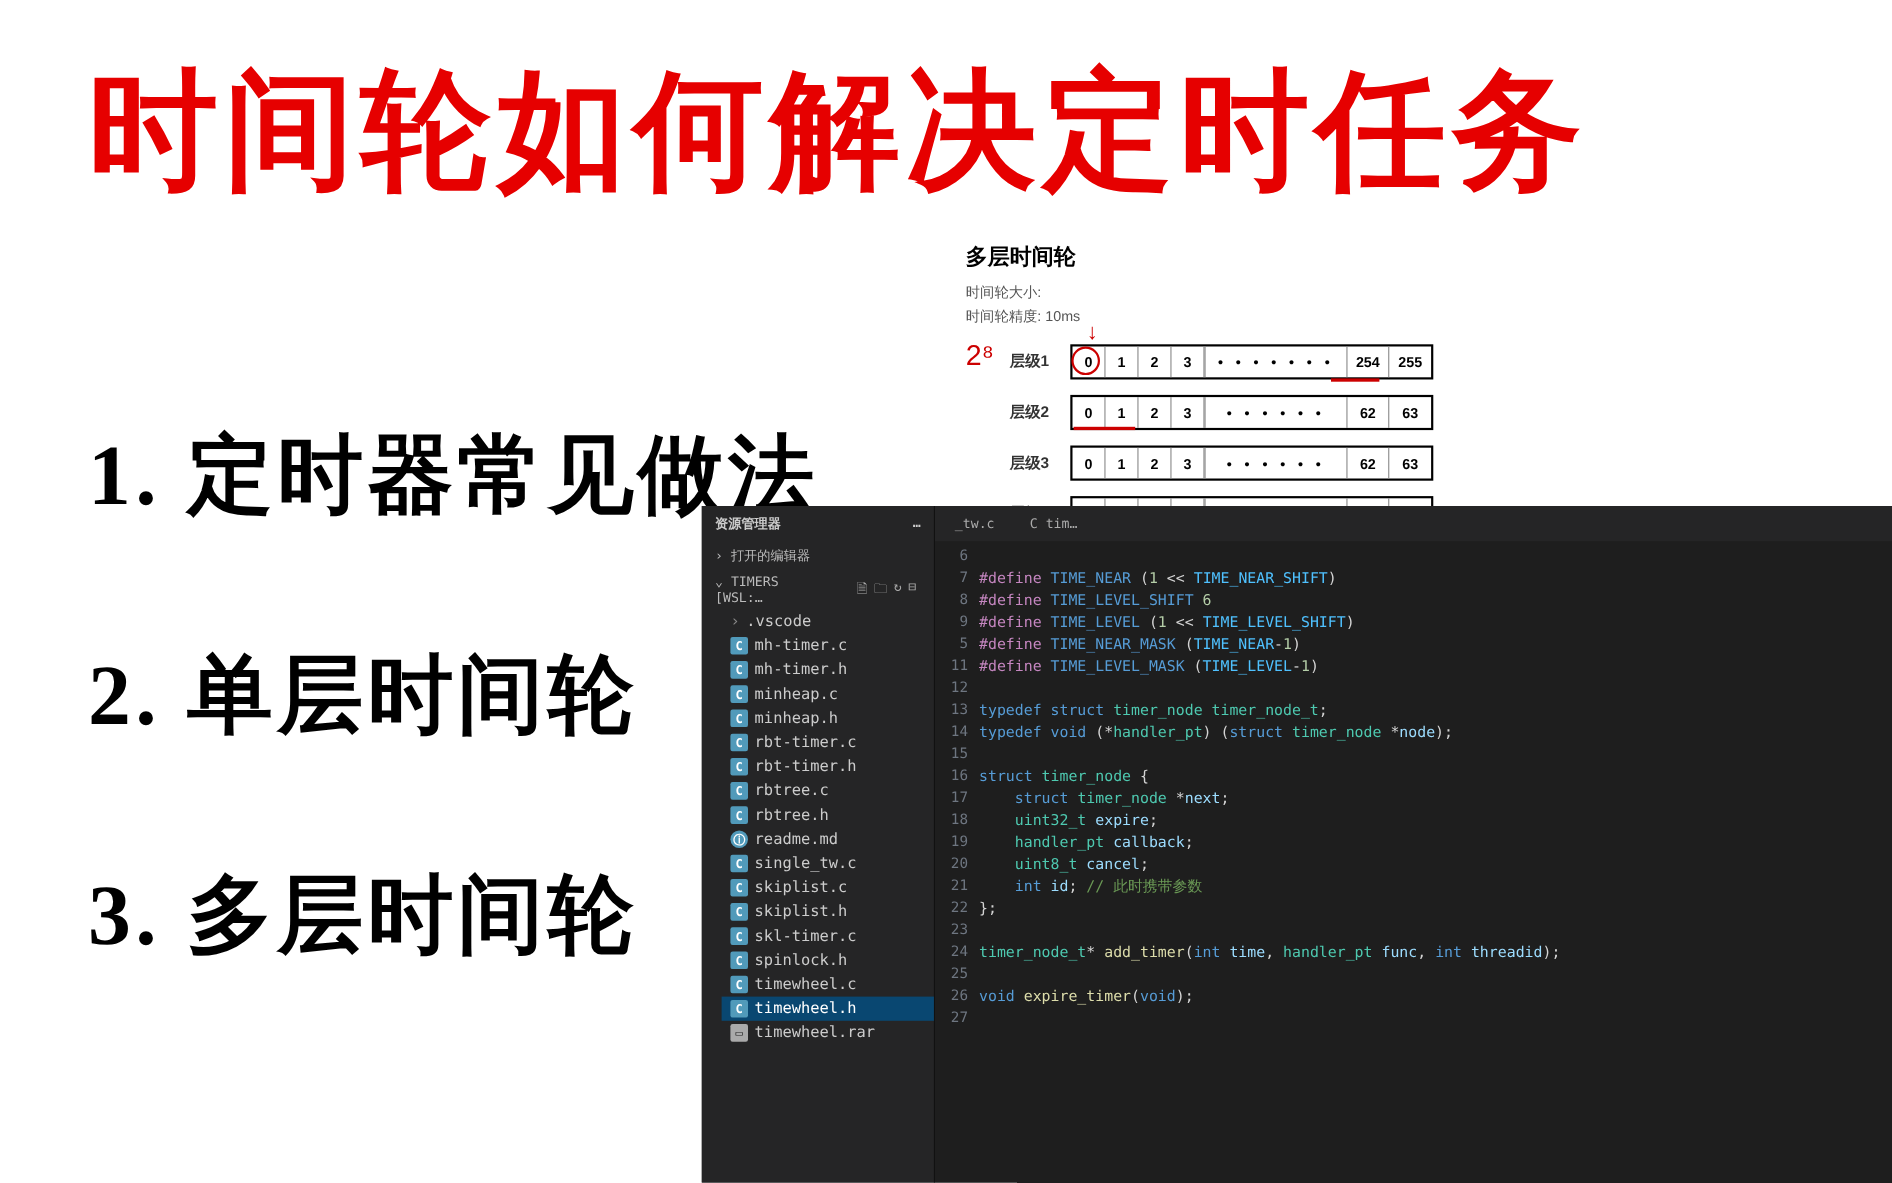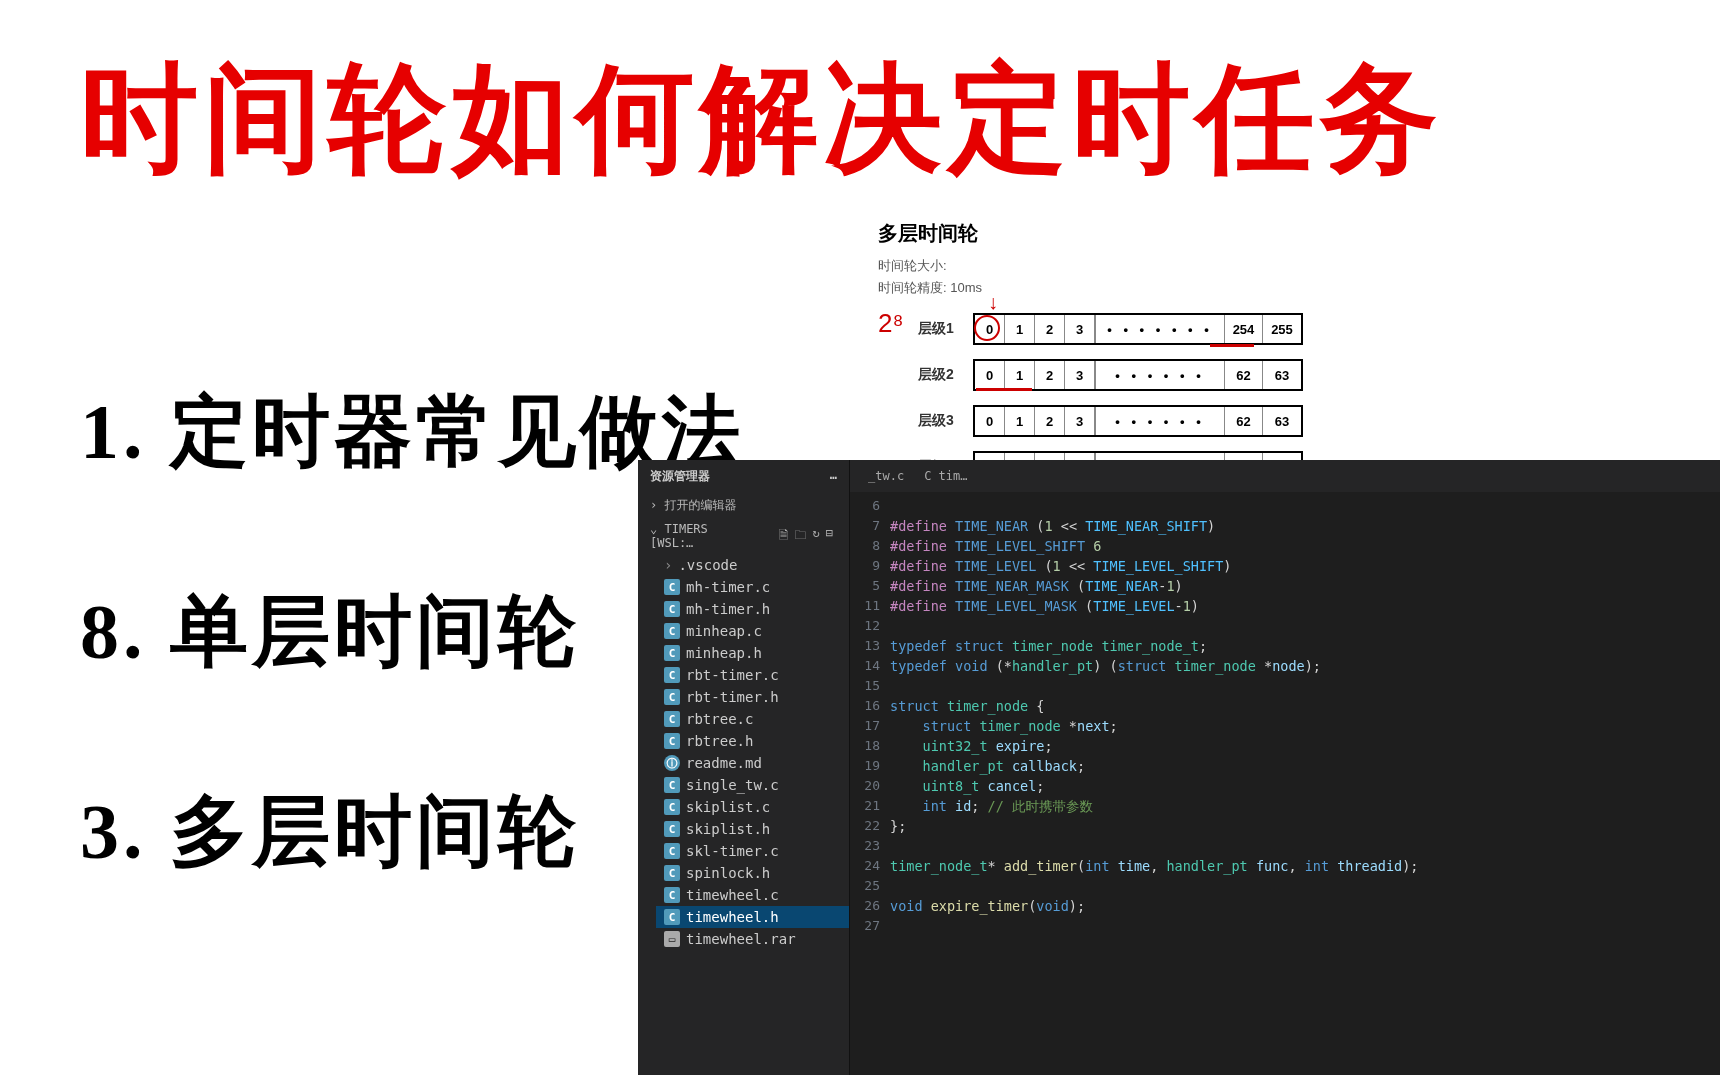--- a/index.html
+++ b/index.html
@@ -40,21 +40,21 @@
 .file-item { padding: 3px 8px; font-size: 14px; display: flex; align-items: center; gap: 6px; cursor: pointer; }
 .file-item.selected { background: #094771; color: #fff; }
 .file-icon { width: 16px; height: 16px; display: inline-flex; align-items: center; justify-content: center; font-size: 11px; border-radius: 2px; font-weight: 700; }
 .icon-c { background: #519aba; color: #fff; }
 .icon-md { background: #519aba; color: #fff; border-radius: 50%; }
 .icon-rar { background: #aaa; color: #222; }
 .file-item.folder { color: #ccc; }
 .file-item.folder::before { content: "› "; color: #888; }
 
 .vscode-editor { flex: 1; background: #1e1e1e; display: flex; flex-direction: column; }
-.tab-bar { height: 32px; background: #252526; display: flex; align-items: center; padding-left: 8px; font-size: 12px; color: #aaa; }
+.tab-bar { height: 32px; background: #252526; display: flex; align-items: center; padding-left: 8px; font-size: 12px; color: #aaa; gap: 12px; }
 .tab-item { padding: 6px 10px; }
 .code-area { flex: 1; display: flex; overflow: hidden; padding-top: 4px; }
 .gutter { width: 40px; text-align: right; color: #6e7681; font-size: 13px; line-height: 20px; padding-right: 10px; }
 .code-lines { flex: 1; font-size: 13.5px; line-height: 20px; white-space: pre; }
 .tok-pp { color: #c586c0; }
 .tok-macro { color: #569cd6; }
 .tok-kw { color: #569cd6; }
 .tok-type { color: #4ec9b0; }
 .tok-num { color: #b5cea8; }
 .tok-fn { color: #dcdcaa; }
@@ -62,21 +62,21 @@
 .tok-op { color: #d4d4d4; }
 .tok-comment { color: #6a9955; }
 .tok-const { color: #4fc1ff; }
 </style>
 </head>
 <body>
 
 <div class="main-title">时间轮如何解决定时任务</div>
 
 <div class="outline-item outline-1">1. 定时器常见做法</div>
-<div class="outline-item outline-2">8. 单层时间轮</div>
+<div class="outline-item outline-2">2. 单层时间轮</div>
 <div class="outline-item outline-3">3. 多层时间轮</div>
 
 <div class="diagram-panel">
   <div class="diagram-title">多层时间轮</div>
   <div class="diagram-sub">时间轮大小:</div>
   <div class="diagram-sub">时间轮精度: 10ms</div>
   <div style="height:12px"></div>
   <span class="scribble-2" style="top:88px; left:20px; position:absolute;">2⁸</span>
   <div id="levels-container">
       <div class="level-row">

